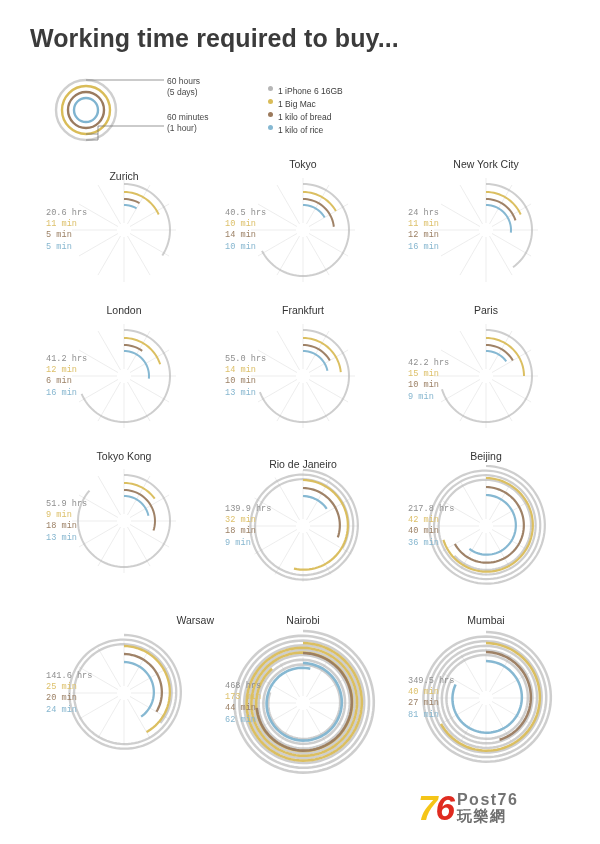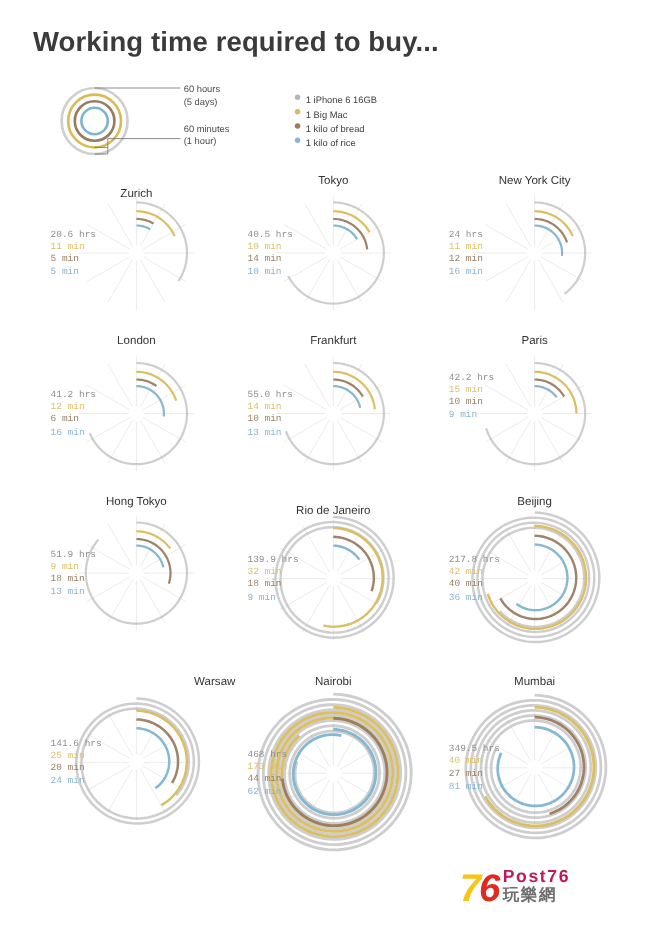--- a/index.html
+++ b/index.html
@@ -41,26 +41,26 @@
   .values{
     position:absolute;text-align:left;
     font-size:8.6px;line-height:11.2px;font-family:Liberation Mono, monospace;
   }
   .v0{color:#8f8f8f;}
   .v1{color:#ddc06a;}
   .v2{color:#9c8166;}
   .v3{color:#86b6cf;}
 
   
-  #watermark{position:absolute;left:418px;top:790px;display:flex;}
+  #watermark{position:absolute;left:418px;top:790px;display:flex;align-items:center;}
   .wm-76{font-size:35px;font-weight:bold;font-style:italic;line-height:35px;letter-spacing:-2px;}
   .wm-7{color:#f5c518;}
   .wm-6{color:#e02b20;}
   .wm-right{margin-left:4px;}
-  .wm-post{font-size:16px;font-weight:bold;color:#be185d;letter-spacing:1.5px;line-height:16px;}
+  .wm-post{font-size:16px;font-weight:bold;color:#737373;letter-spacing:1.5px;line-height:16px;}
   .wm-cn{font-size:15px;font-weight:bold;color:#6d6d6d;letter-spacing:1.5px;line-height:16px;}
 </style>
 </head>
 <body>
 
 <div id="page-title">Working time required to buy...</div>
 
 <div id="legend-key">
   <svg width="240" height="72" viewBox="0 0 240 72">
     <g fill="none" stroke-linecap="round">
@@ -371,27 +371,27 @@
       <div class="v3">16 min</div>
     </div>
     <div class="city-title" style="left: 213px; top: 146px; width: 180px;">Frankfurt</div>
     <div class="values" style="left: 225px; top: 196px; width: 78px;">
       <div class="v0">55.0 hrs</div>
       <div class="v1">14 min</div>
       <div class="v2">10 min</div>
       <div class="v3">13 min</div>
     </div>
     <div class="city-title" style="left: 396px; top: 146px; width: 180px;">Paris</div>
-    <div class="values" style="left: 408px; top: 180px; width: 78px;">
+    <div class="values" style="left: 408px; top: 200px; width: 78px;">
       <div class="v0">42.2 hrs</div>
       <div class="v1">15 min</div>
       <div class="v2">10 min</div>
       <div class="v3">9 min</div>
     </div>
-    <div class="city-title" style="left: 34px; top: 292px; width: 180px;">Hong Tokyo</div>
+    <div class="city-title" style="left: 34px; top: 292px; width: 180px;">Tokyo Kong</div>
     <div class="values" style="left: 46px; top: 341px; width: 78px;">
       <div class="v0">51.9 hrs</div>
       <div class="v1">9 min</div>
       <div class="v2">18 min</div>
       <div class="v3">13 min</div>
     </div>
     <div class="city-title" style="left: 213px; top: 300px; width: 180px;">Rio de Janeiro</div>
     <div class="values" style="left: 225px; top: 346px; width: 78px;">
       <div class="v0">139.9 hrs</div>
       <div class="v1">32 min</div>

